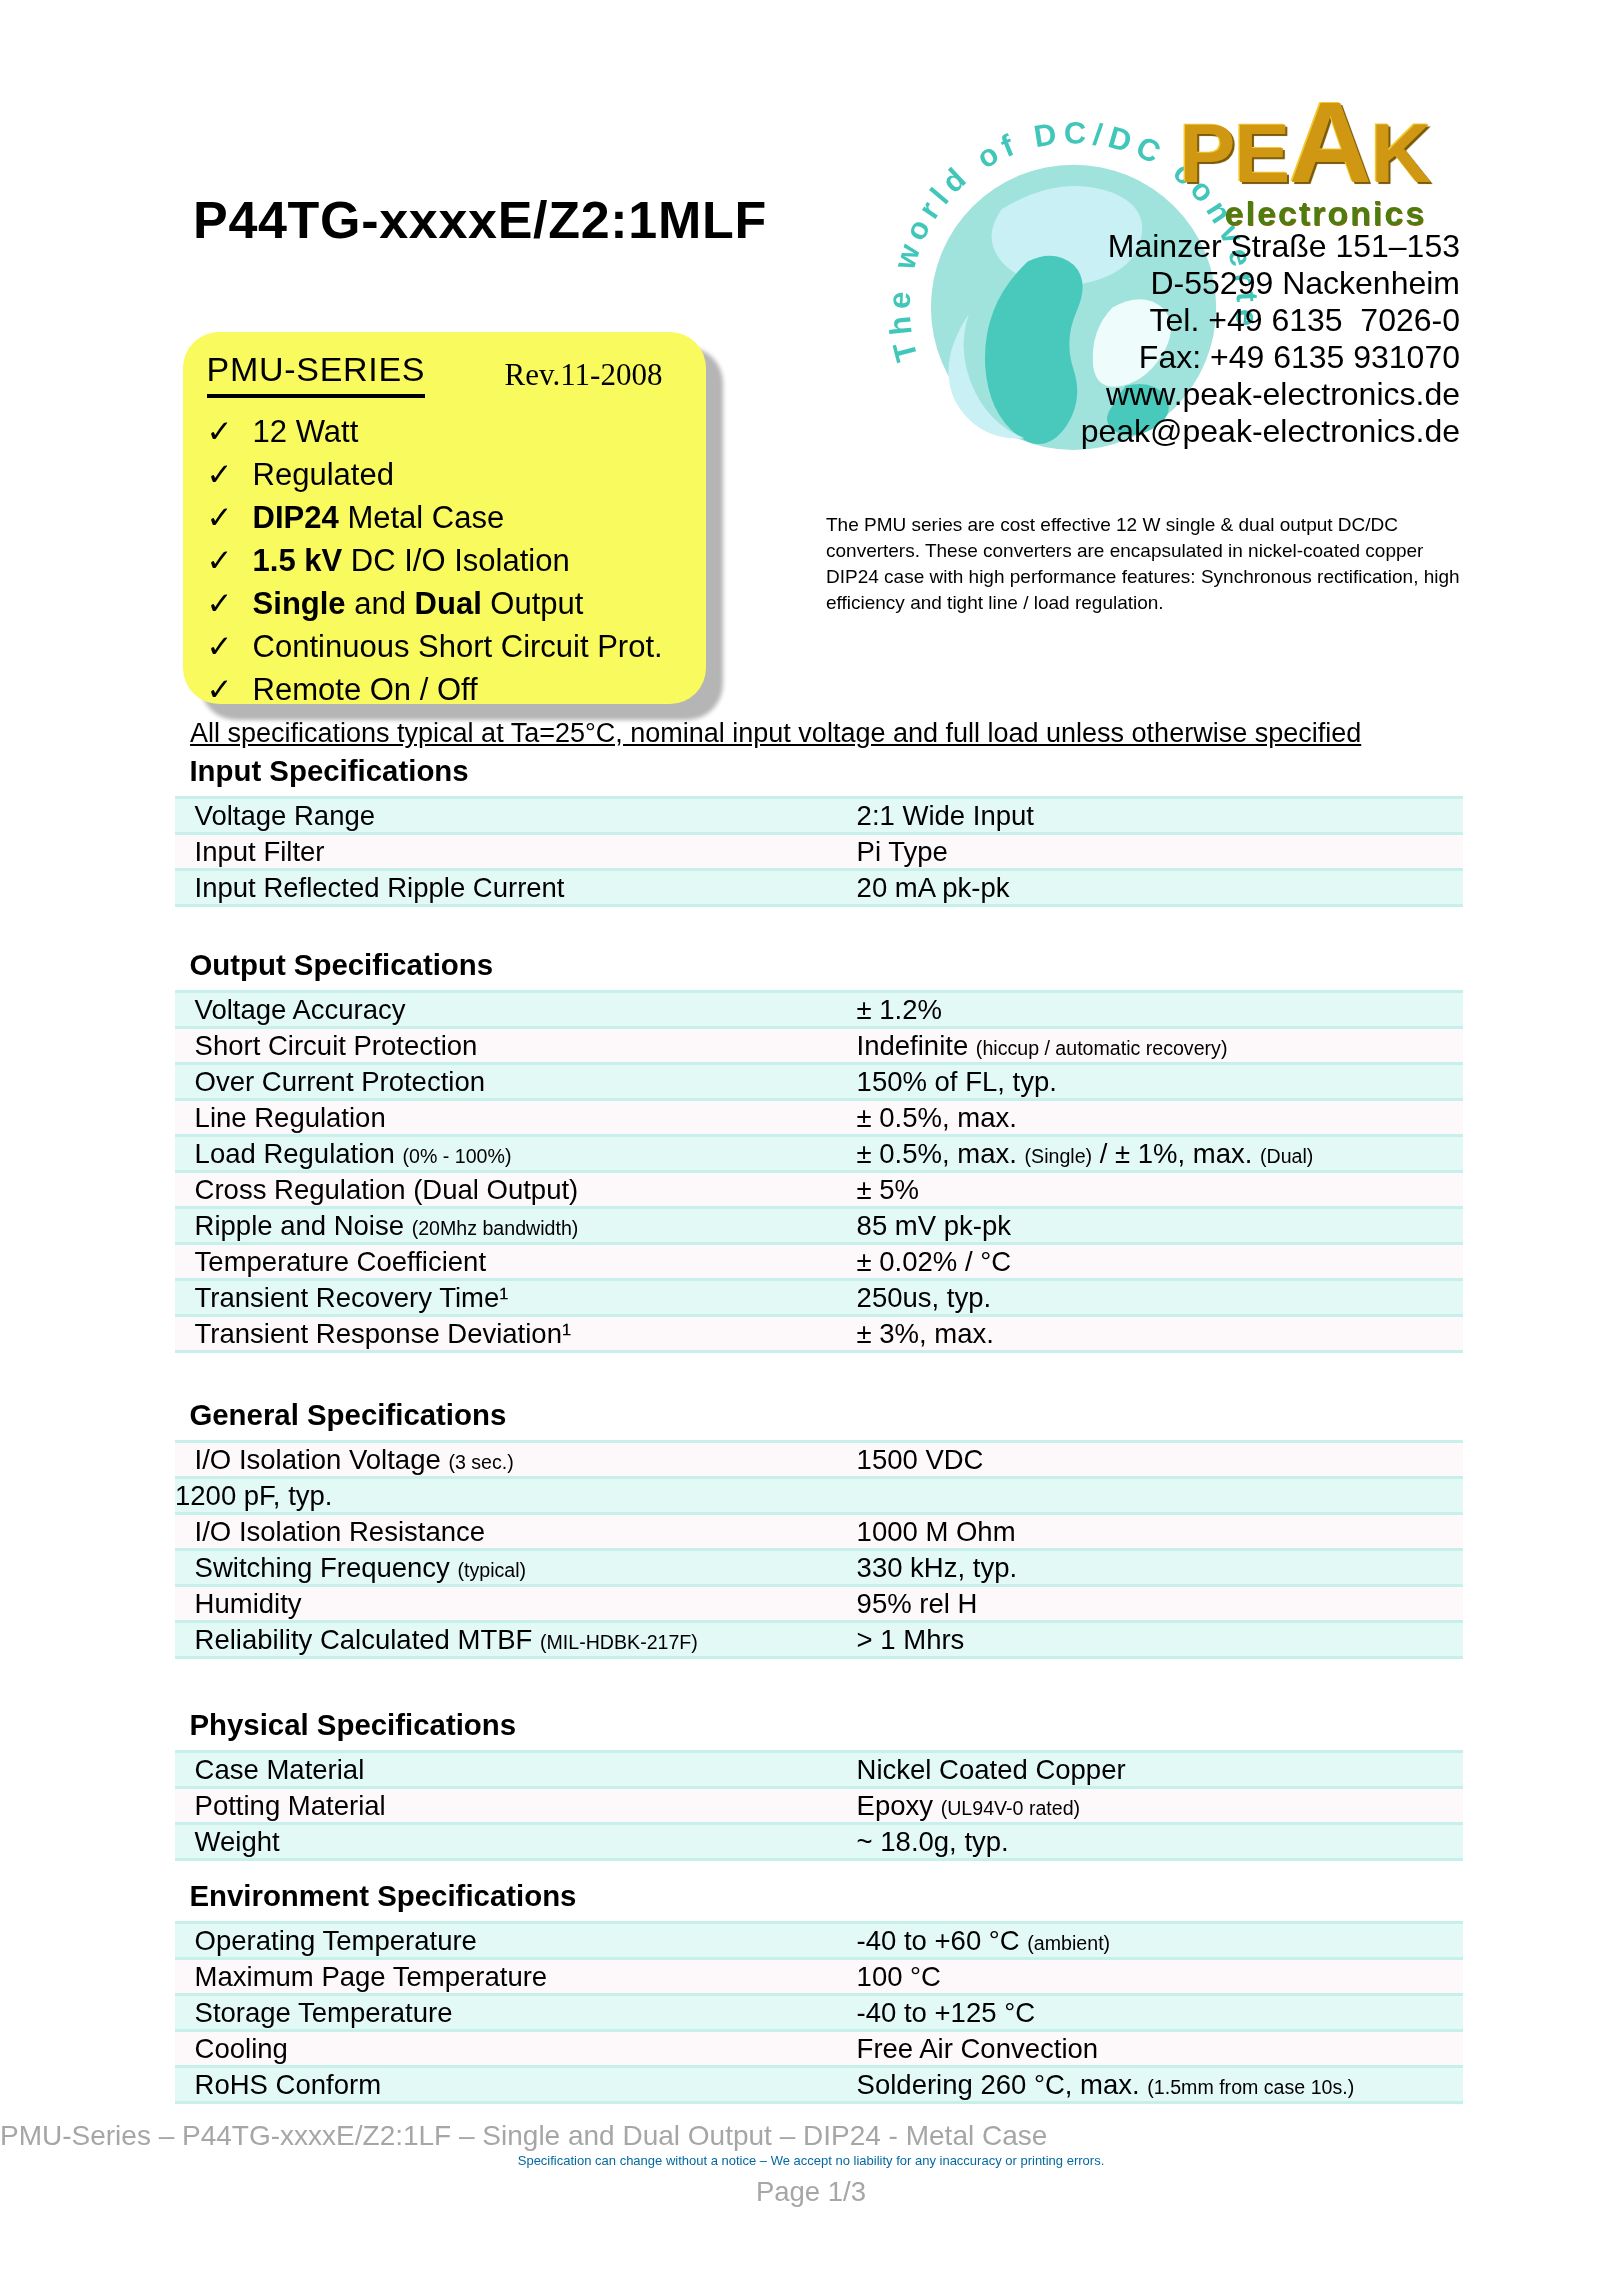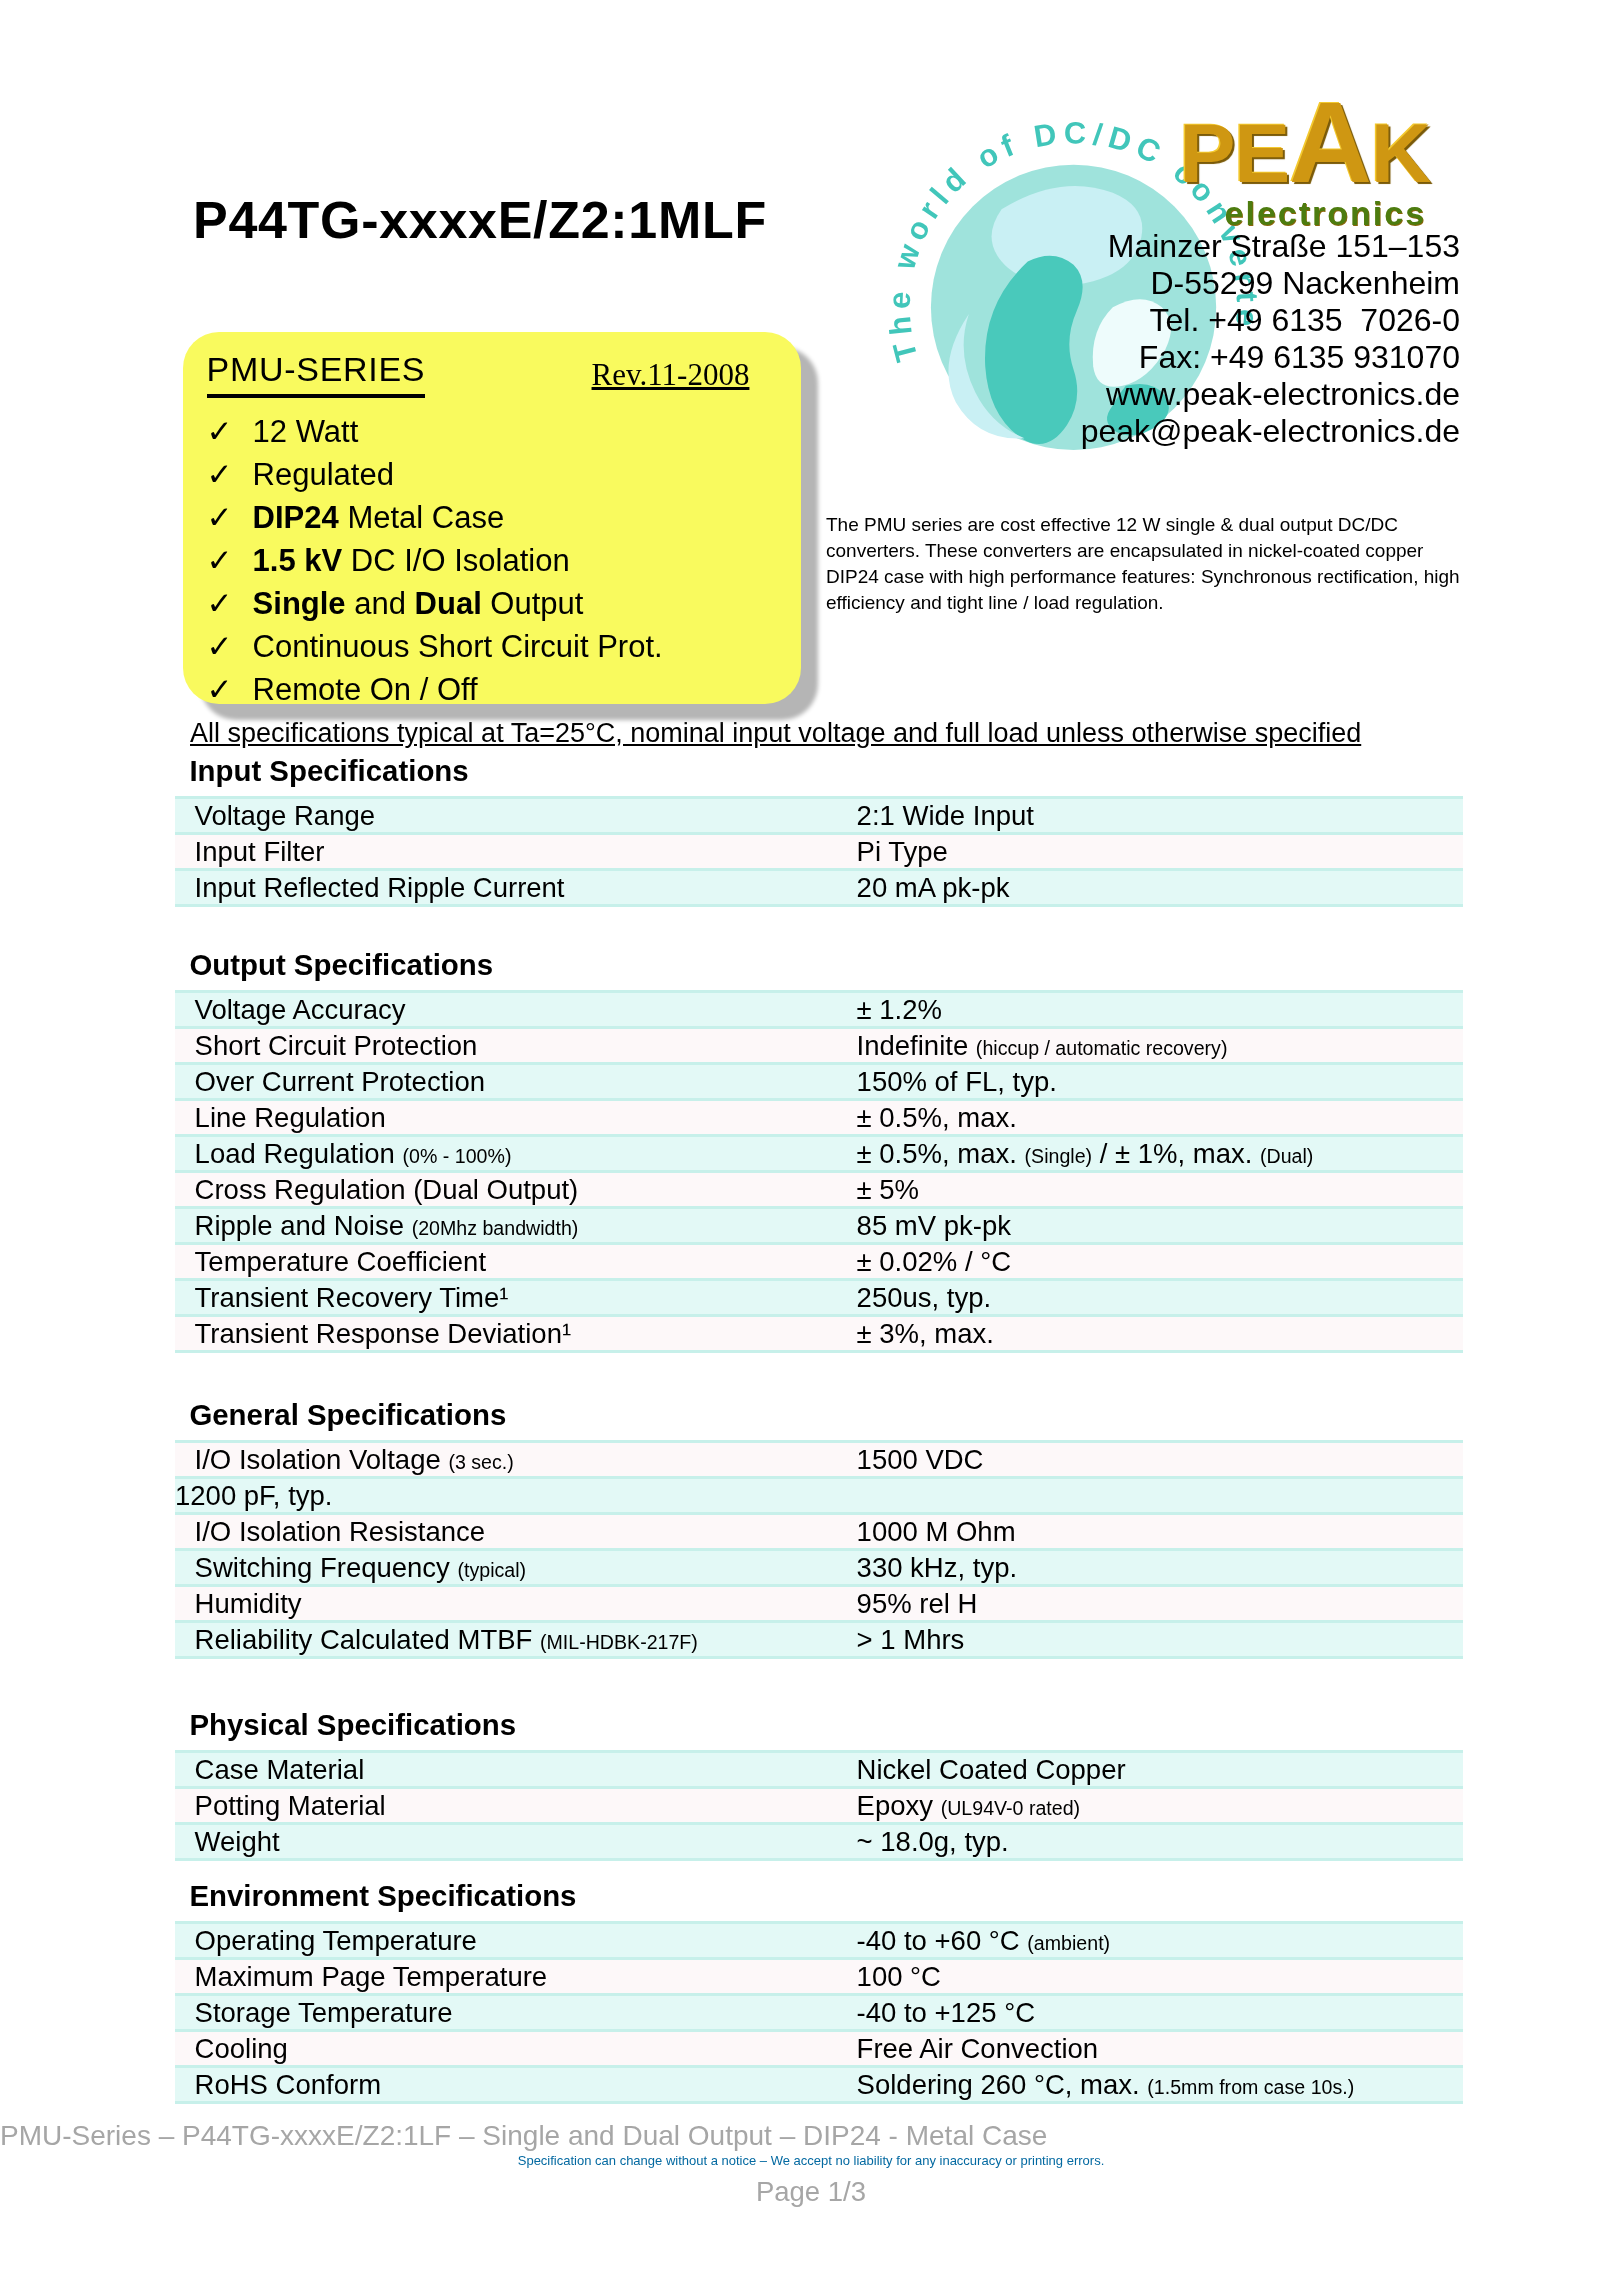--- a/index.html
+++ b/index.html
@@ -18,29 +18,29 @@
   .brand-word{white-space:nowrap;font-weight:bold;color:#cf9712;
     text-shadow:-1.3px -1.3px 0 #f3c92f,2px 2px 0.7px #7a5a08;}
   .brand-word .ch{font-size:84px;display:inline-block;vertical-align:baseline;letter-spacing:-1.3px;}
   .brand-word .ch.big{font-size:115px;}
   .brand-sub{font-size:34px;font-weight:bold;color:#4d7c0f;margin-top:-3.9px;
     text-shadow:0.7px 0.7px 0 #8a650a;letter-spacing:2px;padding-right:3.9px;}
   .address-block{position:absolute;top:228px;right:162px;text-align:right;z-index:4;}
   .address-line{font-size:32px;line-height:37px;white-space:pre;margin-left:46px;}
   
   .series-box{
-    position:absolute;left:183px;top:332px;width:618px;height:372px;
+    position:absolute;left:183px;top:332px;width:523px;height:372px;
     background:#f9fa5e;border-radius:36px;box-shadow:17px 15.7px 4.6px #b5b5b5;
     box-sizing:border-box;padding:18.3px 23.6px 0 23.6px;z-index:2;
   }
   .series-head{display:flex;align-items:flex-start;}
   .series-title{
     font-size:34px;letter-spacing:0.7px;border-bottom:4.6px solid #000;padding-bottom:5.2px;
   }
-  .series-rev{font-family:"Liberation Serif","DejaVu Serif",serif;font-size:31px;margin-left:auto;margin-right:28px;padding-top:6.5px;text-decoration:underline;}
+  .series-rev{font-family:"Liberation Serif","DejaVu Serif",serif;font-size:31px;margin-left:auto;margin-right:20px;padding-top:6.5px;}
   .feature-list{margin-top:11.8px;}
   .feature-item{font-size:31px;line-height:43px;white-space:nowrap;}
   .feature-check{display:inline-block;width:46px;}
   .feature-item .b{font-weight:bold;}
   
   .description{
     position:absolute;left:826px;top:512px;width:648px;z-index:4;
     font-size:19px;line-height:26px;
   }
   

